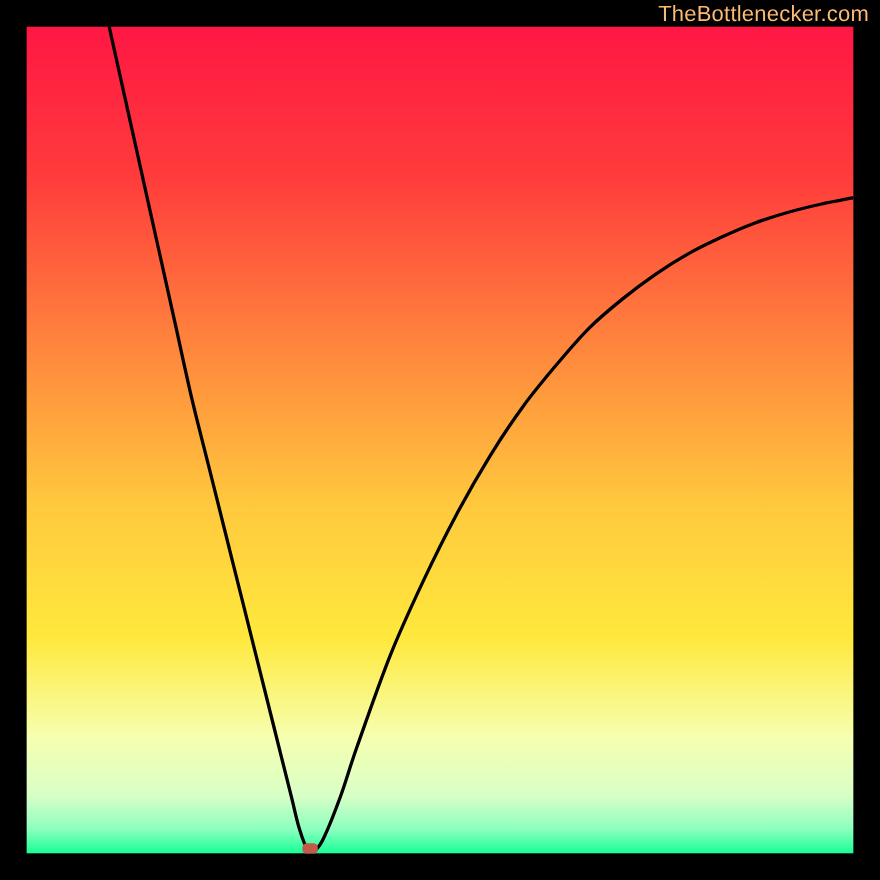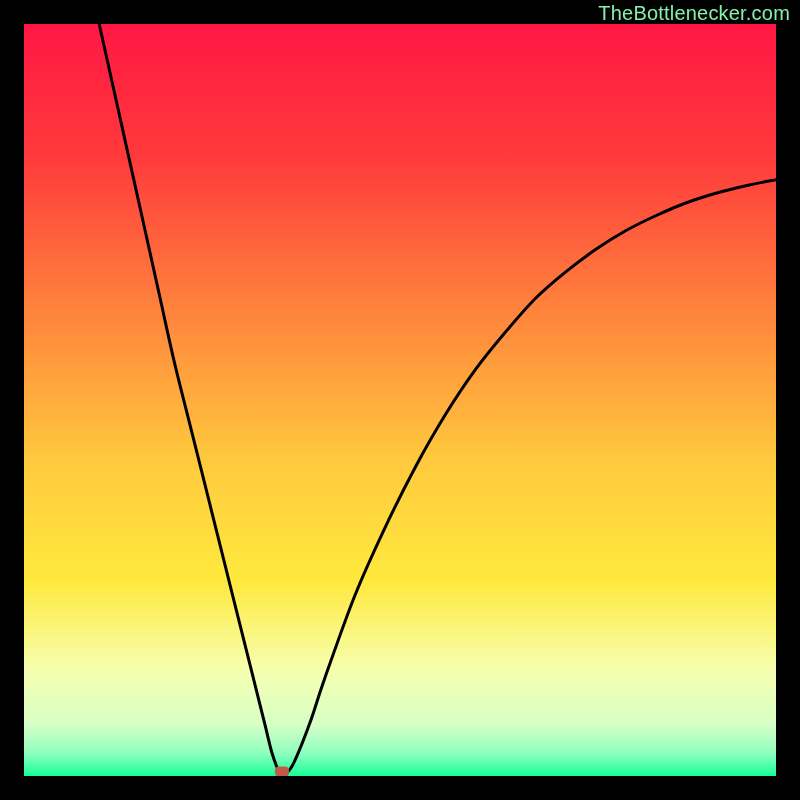--- a/index.html
+++ b/index.html
@@ -15,21 +15,21 @@
     position: absolute;
     left: 24px;
     top: 24px;
     width: 752px;
     height: 752px;
   }
   .attrib {
     position: absolute;
     top: 2px;
     right: 10px;
-    color: #86efac;
+    color: #fdba74;
     font-size: 20px;
     letter-spacing: 0.2px;
     font-weight: 500;
   }
   svg { display: block; }
 </style>
 </head>
 <body>
 
 <div class="attrib">TheBottlenecker.com</div>

